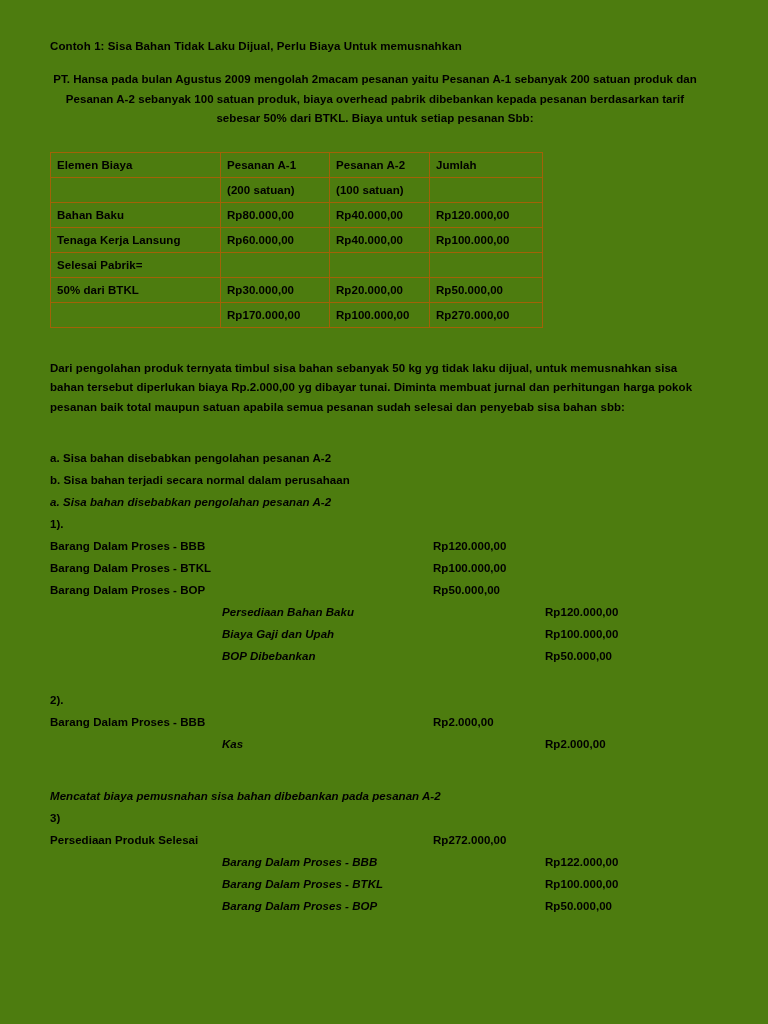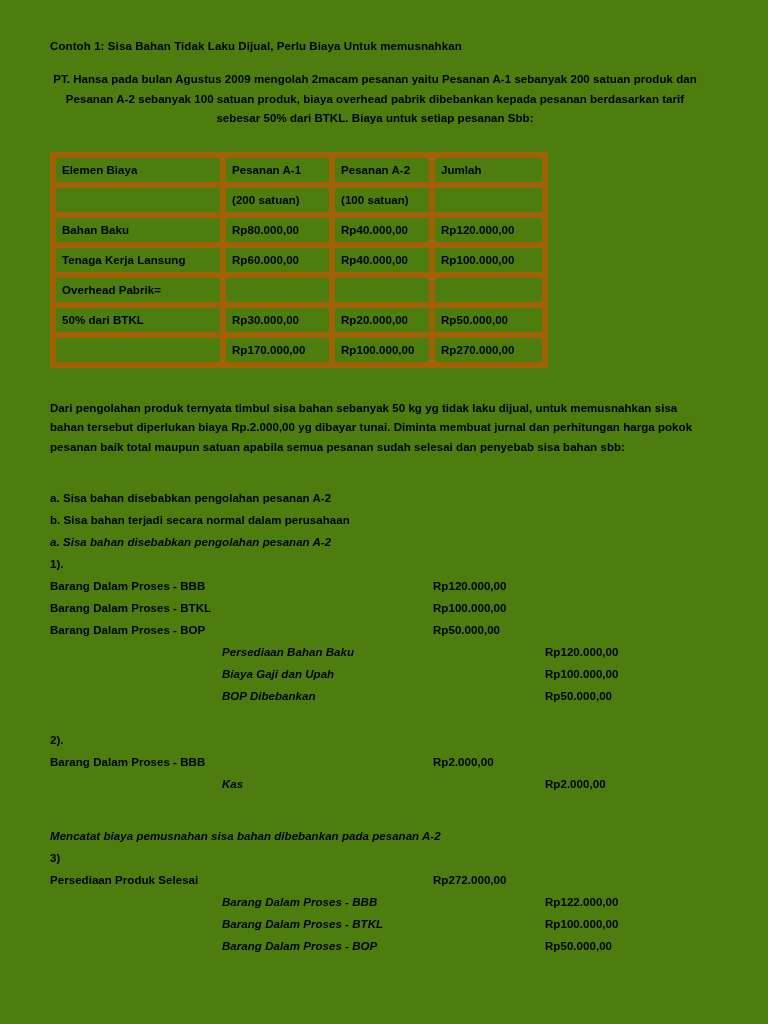--- a/index.html
+++ b/index.html
@@ -40,21 +40,21 @@
   }
   
   .cost-table {
     border-collapse: collapse;
     margin-top: 23px;
     margin-left: 0px;
     width: 492px;
     table-layout: fixed;
   }
   .cost-table td {
-    border: 6px solid #a16207;
+    border: 1px solid #a16207;
     font-size: 11.5px;
     font-weight: bold;
     line-height: 14px;
     padding: 5px 0 5px 6px;
     height: 13px;
     vertical-align: middle;
     letter-spacing: 0.05px;
   }
   .col-elem   { width: 170px; }
   .col-a1     { width: 109px; }
@@ -157,21 +157,21 @@
         <td>Rp40.000,00</td>
         <td>Rp120.000,00</td>
       </tr>
       <tr>
         <td>Tenaga Kerja Lansung</td>
         <td>Rp60.000,00</td>
         <td>Rp40.000,00</td>
         <td>Rp100.000,00</td>
       </tr>
       <tr>
-        <td>Overhead Pabrik=</td>
+        <td>Selesai Pabrik=</td>
         <td></td>
         <td></td>
         <td></td>
       </tr>
       <tr>
         <td>50% dari BTKL</td>
         <td>Rp30.000,00</td>
         <td>Rp20.000,00</td>
         <td>Rp50.000,00</td>
       </tr>

